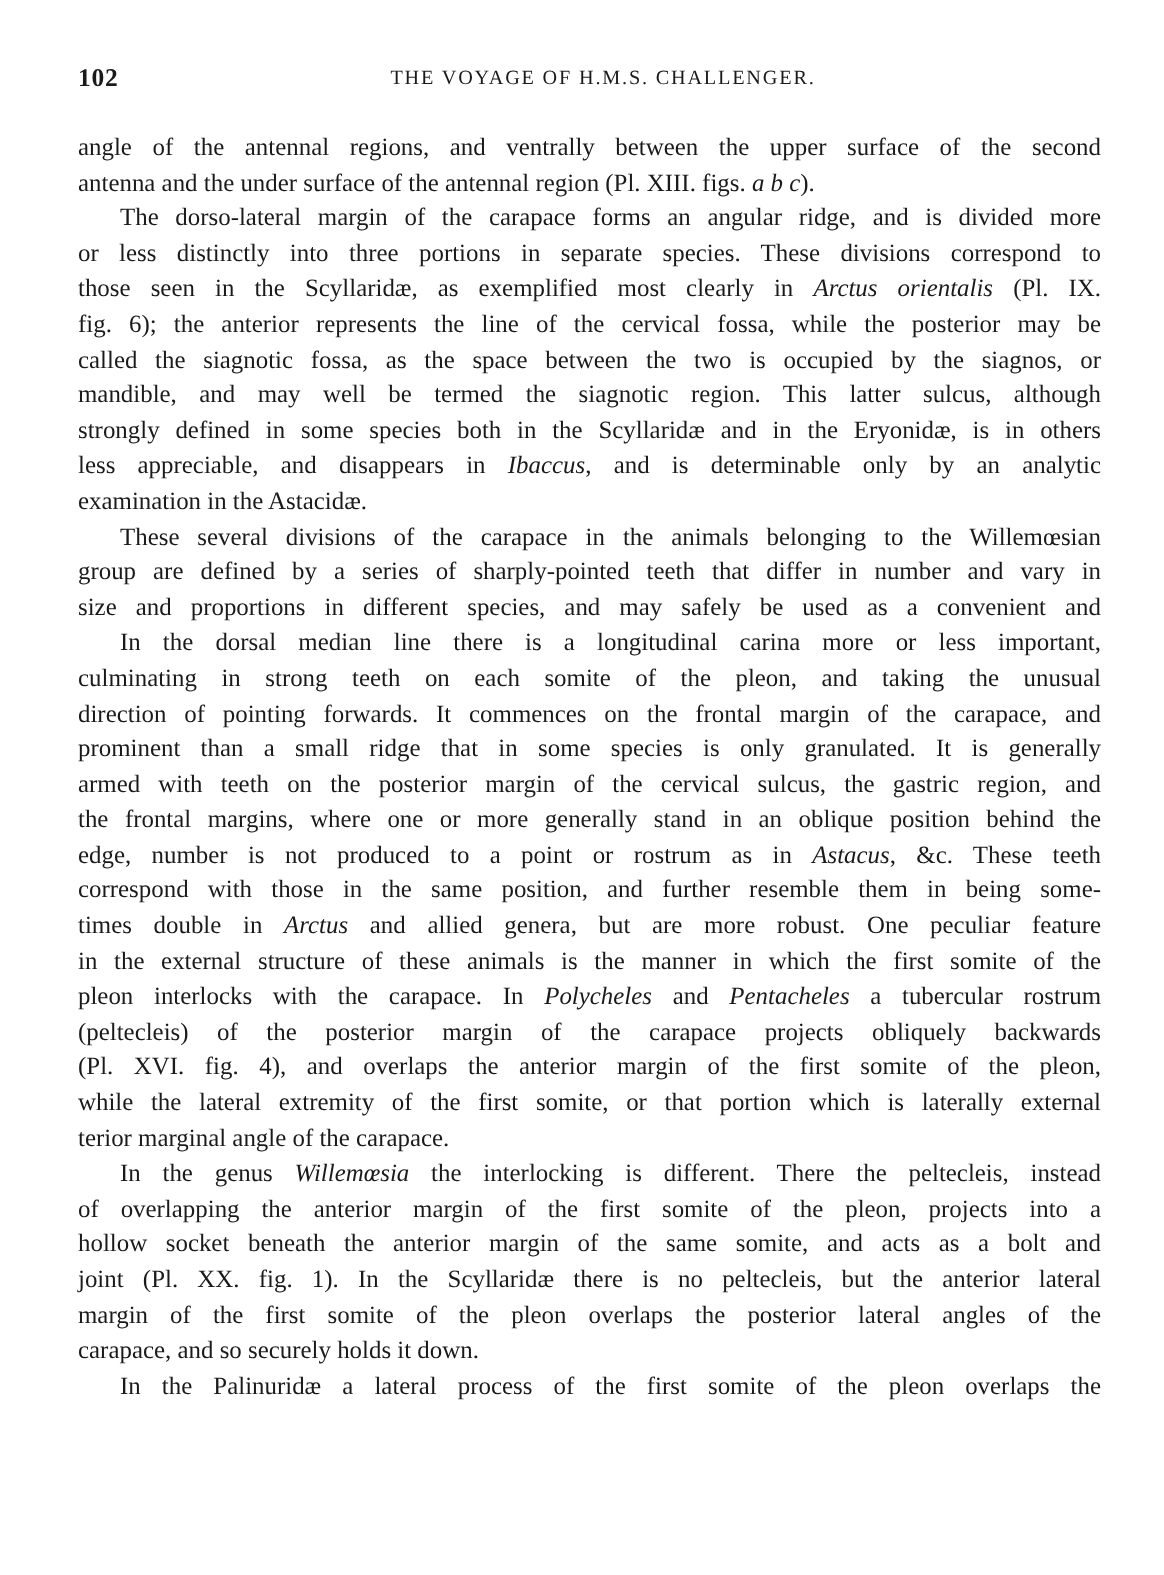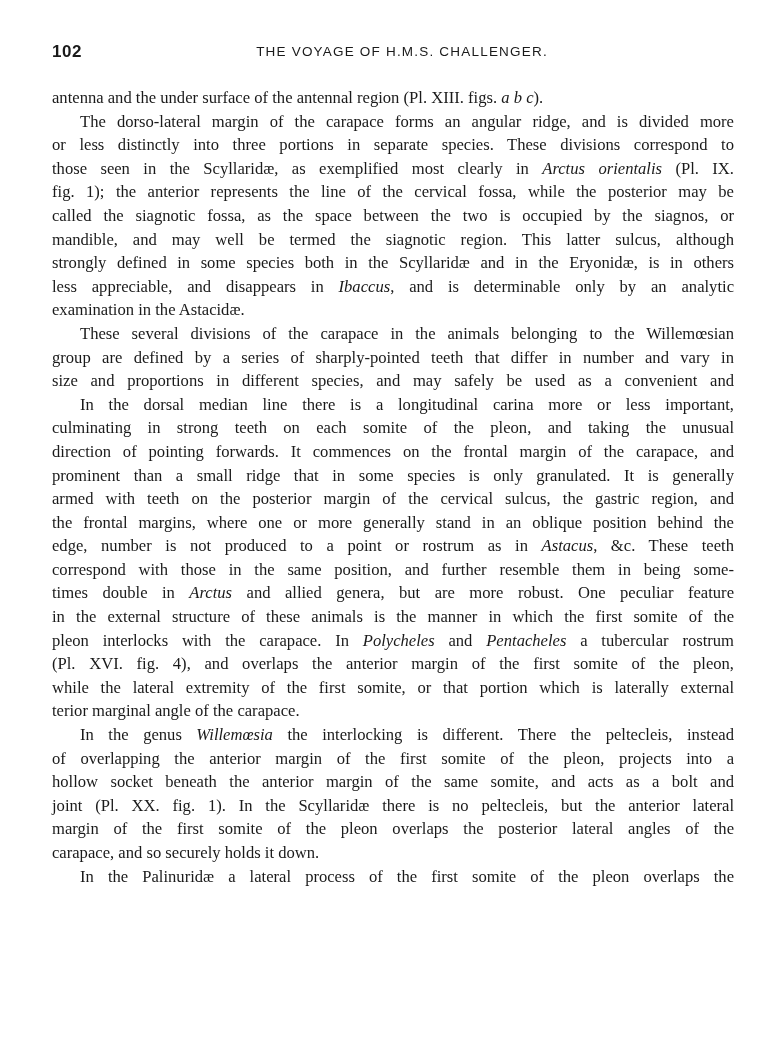--- a/index.html
+++ b/index.html
@@ -1,43 +1,44 @@
 <!DOCTYPE html>
 <html><head>
   <meta charset="utf-8">
   <style>
     html, body { margin: 0; padding: 0; background: #ffffff; }
     body { width: 776px; height: 1050px; position: relative; overflow: hidden; color: #1a1a1a; }
     .page { position: absolute; left: 52px; top: 0; width: 682px; }
-    .header { position: absolute; top: 42px; left: 0; width: 682px; height: 24px; font-family: Liberation Sans, sans-serif; }
+    .header { position: absolute; top: 42px; left: 0; width: 682px; height: 24px; font-family: Liberation Serif, serif; }
     .page-num { position: absolute; left: 0; top: 0; font-size: 17px; font-weight: bold; letter-spacing: 0.5px; }
     .running-title { position: absolute; left: 0; right: 0; top: 2px; text-align: center; font-size: 13.5px; letter-spacing: 1.2px; padding-left: 18px; }
     .body { position: absolute; top: 86px; left: 0; width: 682px; font-family: "Liberation Serif", serif; font-size: 16.6px; line-height: 23.6px; }
     .line { display: block; white-space: nowrap; text-align: justify; text-align-last: justify; height: 23.6px; }
     .line.last { text-align-last: left; }
     .line.indent { padding-left: 28px; }
     i { font-style: italic; }
   </style>
 </head>
 <body>
 
 <div class="page">
   <div class="header">
     <span class="page-num">102</span>
     <div class="running-title">THE VOYAGE OF H.M.S. CHALLENGER.</div>
   </div>
   <div class="body" id="body">
       <div>
+        <span class="line"><span>angle of the antennal regions, and ventrally between the upper surface of the second</span></span>
         <span class="line last"><span>antenna and the under surface of the antennal region (Pl. XIII. figs. </span><i>a b c</i><span>).</span></span>
       </div>
       <div>
         <span class="line indent"><span>The dorso-lateral margin of the carapace forms an angular ridge, and is divided more</span></span>
         <span class="line"><span>or less distinctly into three portions in separate species.  These divisions correspond to</span></span>
         <span class="line"><span>those seen in the Scyllaridæ, as exemplified most clearly in </span><i>Arctus orientalis</i><span> (Pl. IX.</span></span>
-        <span class="line"><span>fig. 1); the anterior represents the line of the cervical fossa, while the posterior may be</span></span>
+        <span class="line"><span>fig. 6); the anterior represents the line of the cervical fossa, while the posterior may be</span></span>
         <span class="line"><span>called the siagnotic fossa, as the space between the two is occupied by the siagnos, or</span></span>
         <span class="line"><span>mandible, and may well be termed the siagnotic region.  This latter sulcus, although</span></span>
         <span class="line"><span>strongly defined in some species both in the Scyllaridæ and in the Eryonidæ, is in others</span></span>
         <span class="line"><span>less appreciable, and disappears in </span><i>Ibaccus</i><span>, and is determinable only by an analytic</span></span>
         <span class="line last"><span>examination in the Astacidæ.</span></span>
       </div>
       <div>
         <span class="line indent"><span>These several divisions of the carapace in the animals belonging to the Willemœsian</span></span>
         <span class="line"><span>group are defined by a series of sharply-pointed teeth that differ in number and vary in</span></span>
         <span class="line"><span>size and proportions in different species, and may safely be used as a convenient and</span></span>
@@ -47,20 +48,21 @@
         <span class="line"><span>culminating in strong teeth on each somite of the pleon, and taking the unusual</span></span>
         <span class="line"><span>direction of pointing forwards.  It commences on the frontal margin of the carapace, and</span></span>
         <span class="line"><span>prominent than a small ridge that in some species is only granulated.  It is generally</span></span>
         <span class="line"><span>armed with teeth on the posterior margin of the cervical sulcus, the gastric region, and</span></span>
         <span class="line"><span>the frontal margins, where one or more generally stand in an oblique position behind the</span></span>
         <span class="line"><span>edge, number is not produced to a point or rostrum as in </span><i>Astacus</i><span>, &amp;c.  These teeth</span></span>
         <span class="line"><span>correspond with those in the same position, and further resemble them in being some-</span></span>
         <span class="line"><span>times double in </span><i>Arctus</i><span> and allied genera, but are more robust.  One peculiar feature</span></span>
         <span class="line"><span>in the external structure of these animals is the manner in which the first somite of the</span></span>
         <span class="line"><span>pleon interlocks with the carapace.  In </span><i>Polycheles</i><span> and </span><i>Pentacheles</i><span> a tubercular rostrum</span></span>
+        <span class="line"><span>(peltecleis) of the posterior margin of the carapace projects obliquely backwards</span></span>
         <span class="line"><span>(Pl. XVI. fig. 4), and overlaps the anterior margin of the first somite of the pleon,</span></span>
         <span class="line"><span>while the lateral extremity of the first somite, or that portion which is laterally external</span></span>
         <span class="line last"><span>terior marginal angle of the carapace.</span></span>
       </div>
       <div>
         <span class="line indent"><span>In the genus </span><i>Willemœsia</i><span> the interlocking is different.  There the peltecleis, instead</span></span>
         <span class="line"><span>of overlapping the anterior margin of the first somite of the pleon, projects into a</span></span>
         <span class="line"><span>hollow socket beneath the anterior margin of the same somite, and acts as a bolt and</span></span>
         <span class="line"><span>joint (Pl. XX. fig. 1).  In the Scyllaridæ there is no peltecleis, but the anterior lateral</span></span>
         <span class="line"><span>margin of the first somite of the pleon overlaps the posterior lateral angles of the</span></span>

